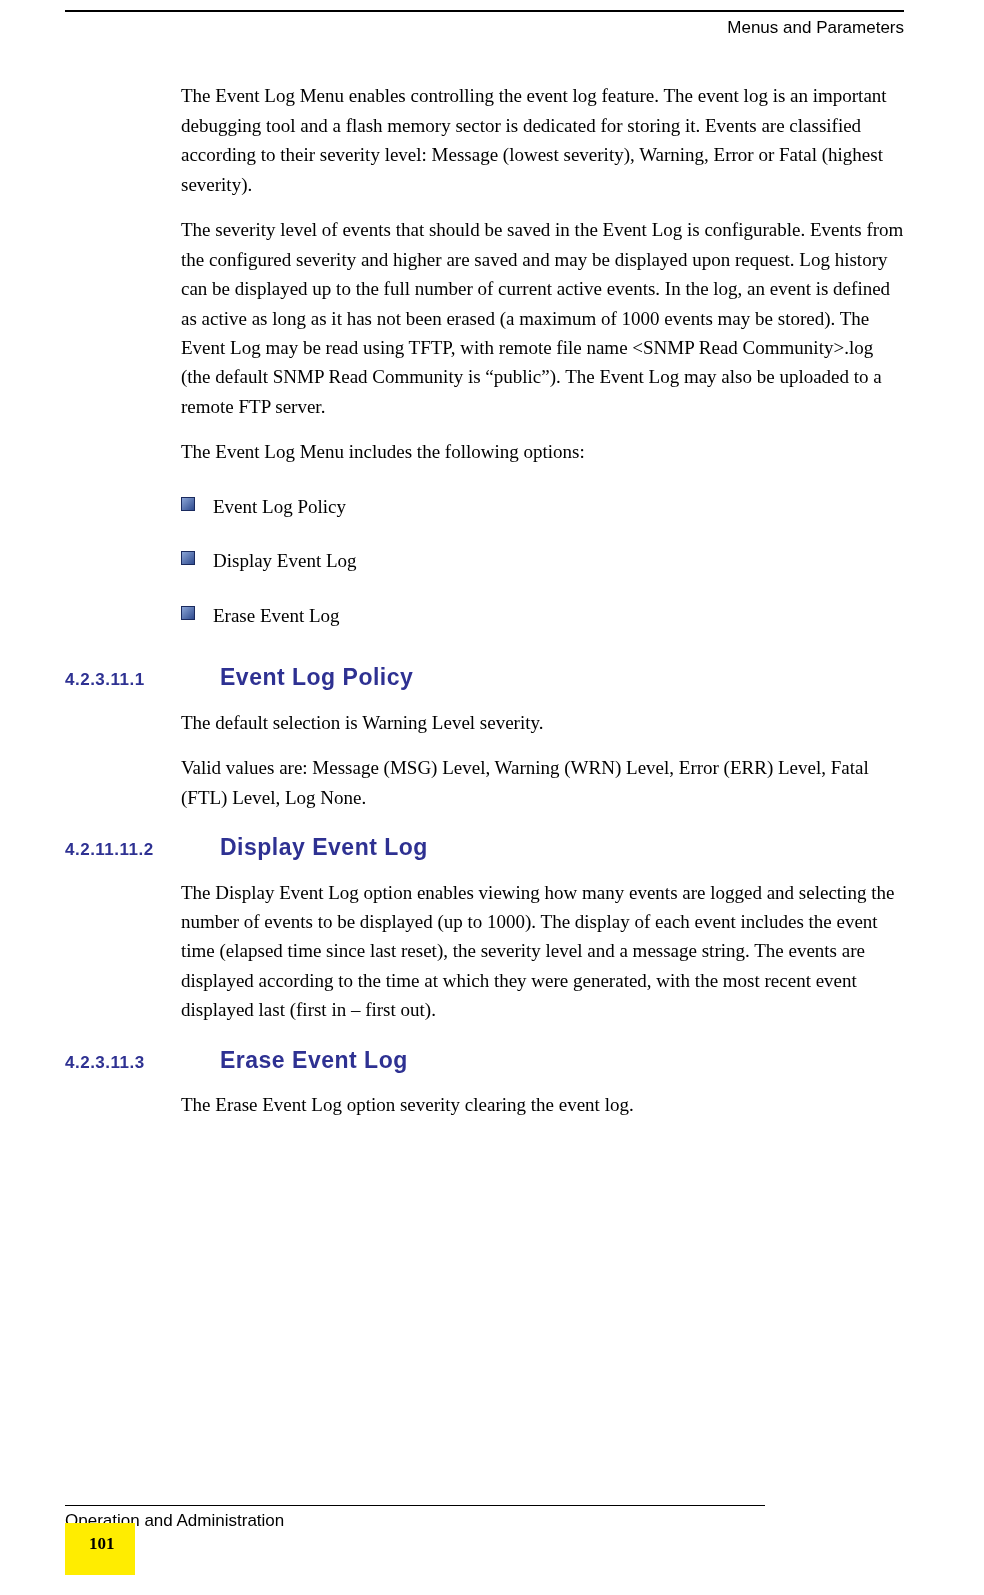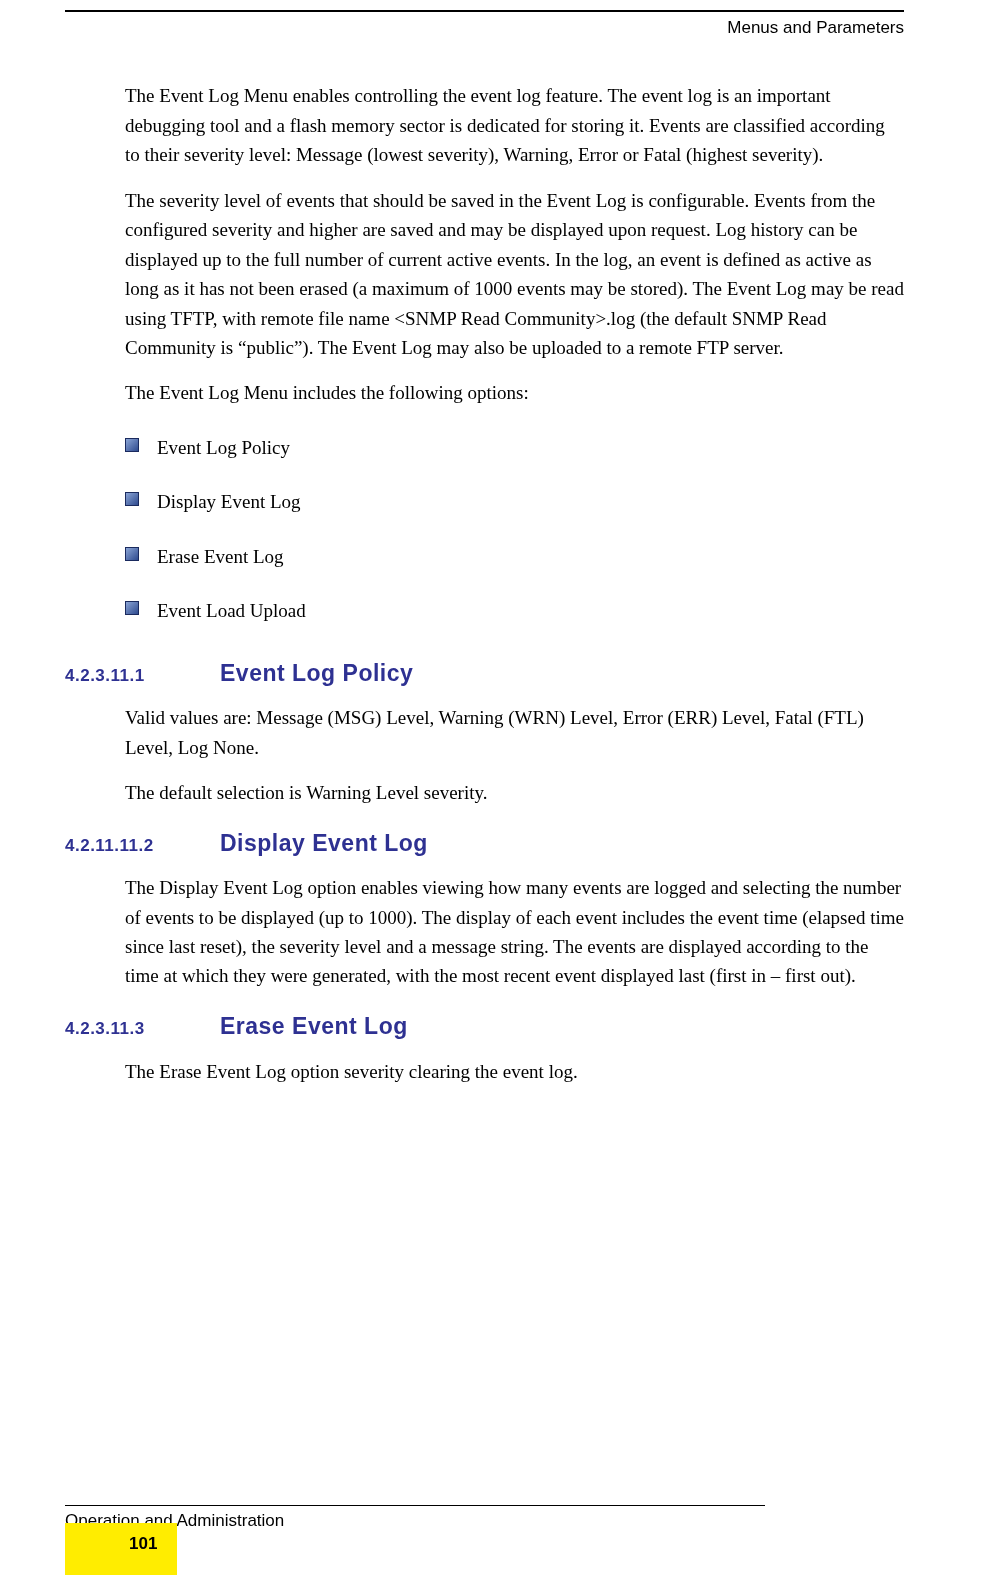--- a/index.html
+++ b/index.html
@@ -44,21 +44,21 @@
       width: 120px;
       flex-shrink: 0;
     }
     .h1-text {
       font-family: Arial, Helvetica, sans-serif;
       font-weight: bold;
       color: #2e3192;
       font-size: 27px;
     }
     .body-indent {
-      margin-left: 60px;
+      margin-left: 116px;
       font-family: Liberation Serif, serif;
     }
     .para {
       margin-bottom: 16px;
     }
     .bullet-list {
       list-style: none;
       padding: 0;
       margin: 25px 0 30px 0;
     }
@@ -119,25 +119,24 @@
       font-size: 17px;
       flex: 1;
     }
     .page-number-box {
       background: #ffed00;
       padding: 8px 20px 18px 24px;
       margin-right: 0;
       margin-top: -12px;
     }
     .page-number {
-      font-family: Liberation Sans, sans-serif;
+      font-family: Liberation Serif, serif;
       font-weight: bold;
       font-size: 17px;
       text-align: right;
-      margin-left: 40px;
     }
   </style>
 </head>
 <body>
 
 <div class="page">
 
   <div class="header">
     <span class="header-text">Menus and Parameters</span>
   </div>
@@ -145,31 +144,30 @@
 
   <div class="body-indent">
     <div class="para">The Event Log Menu enables controlling the event log feature. The event log is an important debugging tool and a flash memory sector is dedicated for storing it. Events are classified according to their severity level: Message (lowest severity), Warning, Error or Fatal (highest severity).</div>
     <div class="para">The severity level of events that should be saved in the Event Log is configurable. Events from the configured severity and higher are saved and may be displayed upon request. Log history can be displayed up to the full number of current active events. In the log, an event is defined as active as long as it has not been erased (a maximum of 1000 events may be stored). The Event Log may be read using TFTP, with remote file name &lt;SNMP Read Community&gt;.log (the default SNMP Read Community is “public”). The Event Log may also be uploaded to a remote FTP server.</div>
     <div class="para">The Event Log Menu includes the following options:</div>
 
     <ul class="bullet-list">
       <li><span>Event Log Policy</span></li>
       <li><span>Display Event Log</span></li>
       <li><span>Erase Event Log</span></li>
-      <li><span>Event Load Upload</span></li>
     </ul>
   </div>
 
   <div class="h2-row">
     <span class="h2-num">4.2.3.11.1</span>
     <span class="h2-text">Event Log Policy</span>
   </div>
   <div class="body-indent">
+    <div class="para">The default selection is Warning Level severity.</div>
     <div class="para">Valid values are: Message (MSG) Level, Warning (WRN) Level, Error (ERR) Level, Fatal (FTL) Level, Log None.</div>
-    <div class="para">The default selection is Warning Level severity.</div>
   </div>
 
   <div class="h2-row">
     <span class="h2-num">4.2.11.11.2</span>
     <span class="h2-text">Display Event Log</span>
   </div>
   <div class="body-indent">
     <div class="para">The Display Event Log option enables viewing how many events are logged and selecting the number of events to be displayed (up to 1000). The display of each event includes the event time (elapsed time since last reset), the severity level and a message string. The events are displayed according to the time at which they were generated, with the most recent event displayed last (first in – first out).</div>
   </div>
 

